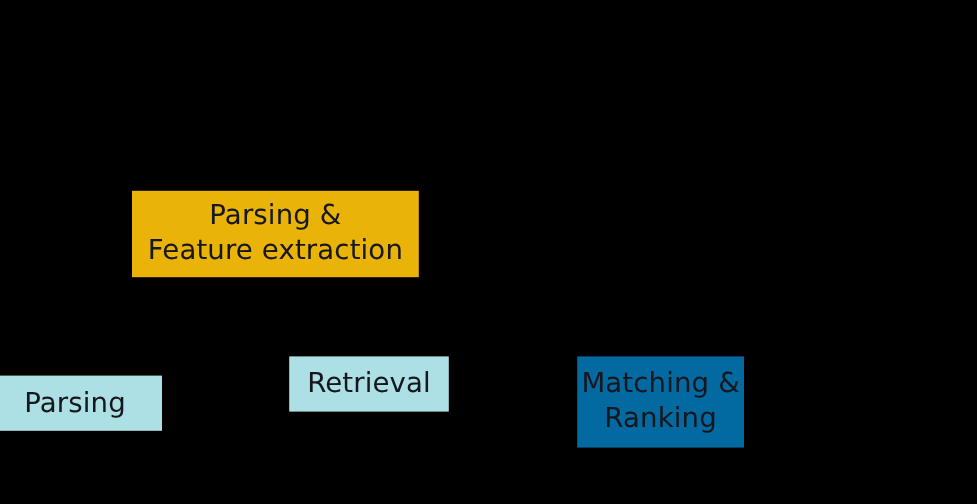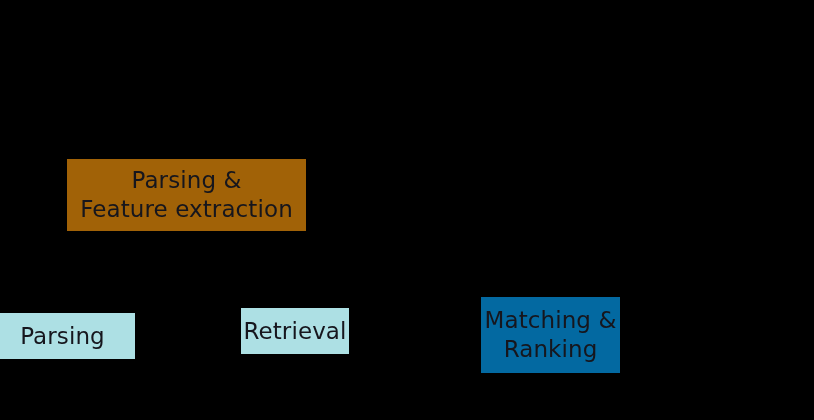--- a/index.html
+++ b/index.html
@@ -37,41 +37,41 @@
     height: 72px;
   }
   #node-indexing {
     left: -10px;
     top: 313px;
     width: 145px;
     height: 46px;
   }
   #node-retrieval {
     left: 241px;
-    top: 308px;
-    width: 108px;
+    top: 297px;
+    width: 133px;
     height: 46px;
   }
   #node-matching {
     left: 481px;
     top: 297px;
     width: 139px;
     height: 76px;
   }
   .node-label {
     display: block;
     white-space: pre;
   }
 </style>
 </head>
 <body>
 
 <div id="canvas" style="background: rgb(0, 0, 0);">
 
-  <div class="node" id="node-parsing" style="background: #a16207; color: rgb(22, 22, 29);">
+  <div class="node" id="node-parsing" style="background: #eab308; color: rgb(22, 22, 29); margin-left: 43px;">
     <span class="node-label">Parsing &amp;
 Feature extraction</span>
   </div>
 
   <div class="node" id="node-indexing" style="background: rgb(173, 224, 228); color: rgb(22, 22, 29);">
     <span class="node-label">Parsing</span>
   </div>
 
   <div class="node" id="node-retrieval" style="background: rgb(173, 224, 228); color: rgb(22, 22, 29);">
     <span class="node-label">Retrieval</span>

